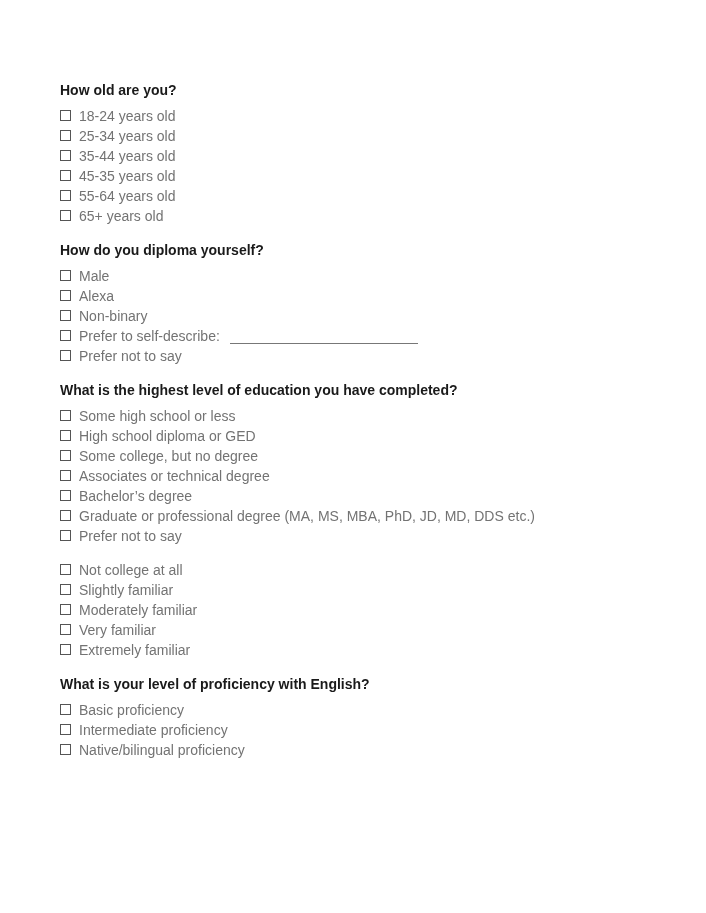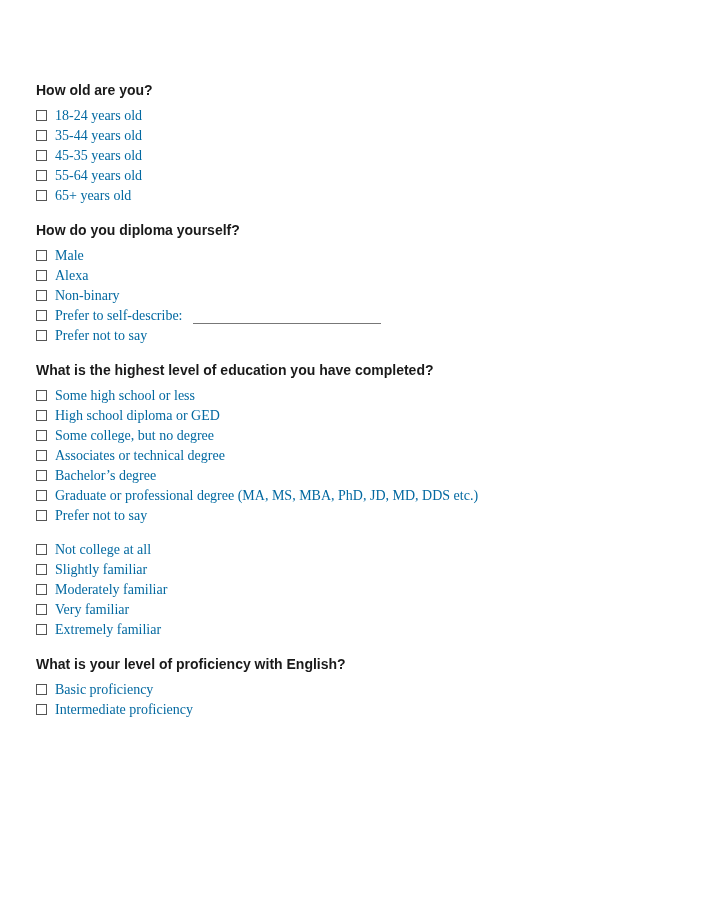--- a/index.html
+++ b/index.html
@@ -11,21 +11,21 @@
     height: 913px;
     background: #ffffff;
     font-family: "Liberation Sans", "DejaVu Sans", sans-serif;
     color: #1a1a1a;
     overflow: hidden;
   }
   .doc-page {
     box-sizing: border-box;
     width: 706px;
     height: 913px;
-    padding: 80px 84px 0 36px;
+    padding: 80px 84px 0 60px;
     background: #ffffff;
   }
   .question {
     margin: 0 0 14px 0;
   }
   .question-title {
     font-size: 14px;
     font-weight: bold;
     line-height: 20px;
     margin: 0 0 6px 0;
@@ -43,22 +43,21 @@
     flex: 0 0 auto;
     width: 11px;
     height: 11px;
     border: 1.4px solid #555555;
     background: #ffffff;
     margin-right: 8px;
     margin-top: -1px;
   }
   .option-label {
     white-space: nowrap;
-    color: #0369a1;
-    font-family: Liberation Serif, serif;
+    color: #737373;
   }
   .blank-line {
     display: inline-block;
     width: 188px;
     height: 13px;
     border-bottom: 1.2px solid #777777;
     margin-left: 10px;
     transform: translateY(-2px);
     align-self: flex-end;
   }
@@ -70,20 +69,24 @@
   <div>
   <div class="question">
     <h3 class="question-title">How old are you?</h3>
     <div>
           <div class="option">
             <span class="checkbox"></span>
             <span class="option-label">18-24 years old</span>
           </div>
           <div class="option">
             <span class="checkbox"></span>
+            <span class="option-label">25-34 years old</span>
+          </div>
+          <div class="option">
+            <span class="checkbox"></span>
             <span class="option-label">35-44 years old</span>
           </div>
           <div class="option">
             <span class="checkbox"></span>
             <span class="option-label">45-35 years old</span>
           </div>
           <div class="option">
             <span class="checkbox"></span>
             <span class="option-label">55-64 years old</span>
           </div>
@@ -184,16 +187,20 @@
     <h3 class="question-title">What is your level of proficiency with English?</h3>
     <div>
           <div class="option">
             <span class="checkbox"></span>
             <span class="option-label">Basic proficiency</span>
           </div>
           <div class="option">
             <span class="checkbox"></span>
             <span class="option-label">Intermediate proficiency</span>
           </div>
+          <div class="option">
+            <span class="checkbox"></span>
+            <span class="option-label">Native/bilingual proficiency</span>
+          </div>
         </div>
   </div>
 </div>
 </div>
 
 </body></html>

